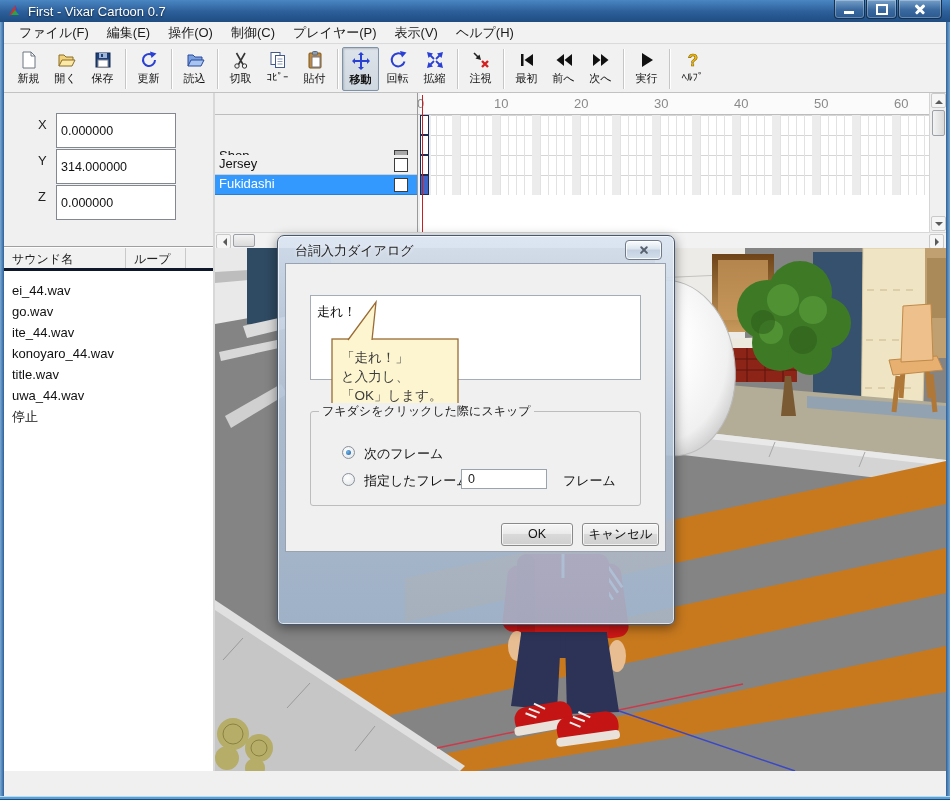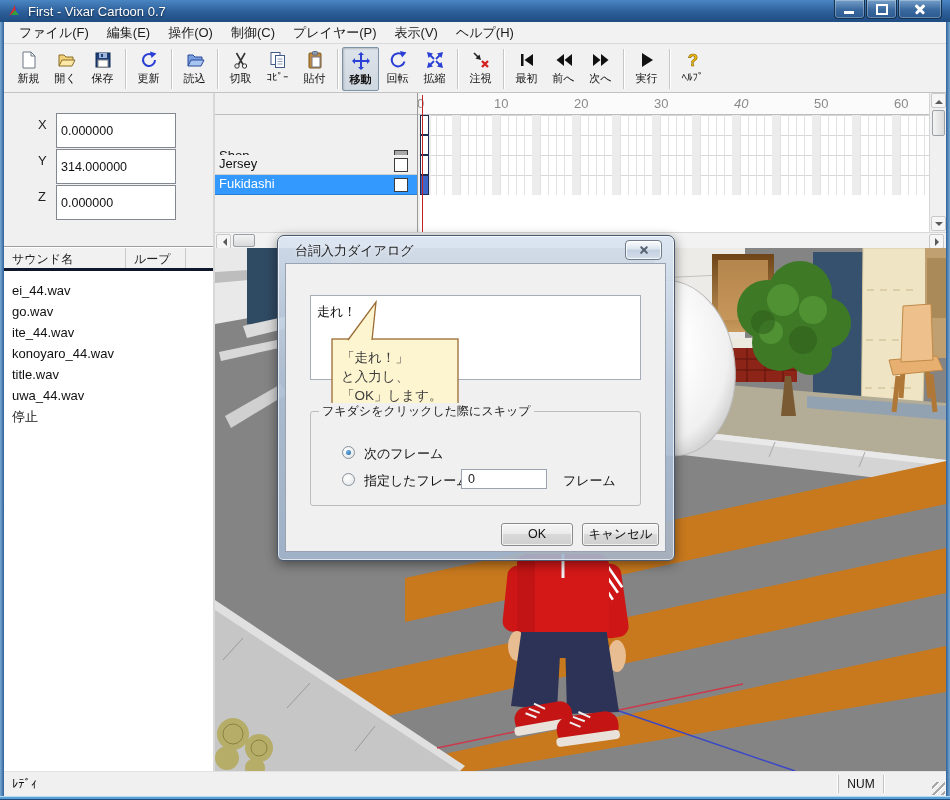--- a/index.html
+++ b/index.html
@@ -53,21 +53,21 @@
   .sound-header{height:20px;background:#f1f1f1;border-bottom:3px solid #0f172a;display:flex;font-size:12px;color:#222;}
   .sh-cell{padding:3px 0 0 8px;box-sizing:border-box;border-right:1px solid #c9c9c9;}
   .sh-0{width:122px;} .sh-1{width:60px;}
   .sound-list{padding-top:9px;}
   .sound-item{height:21px;line-height:21px;padding-left:8px;font-size:13px;color:#101010;}
 
   
   .timeline{position:absolute;left:215px;top:93px;width:731px;height:155px;background:#f0f0f0;}
   .ruler{position:absolute;left:205px;top:0;width:509px;height:21px;background:#fbfbfb;}
   .tick{position:absolute;top:3px;font-size:13px;color:#8a8a8a;}
-  .t0{left:-3px;} .t1{left:74px;} .t2{left:154px;} .t3{left:234px;} .t4{left:314px;font-style:italic;} .t5{left:394px;} .t6{left:474px;}
+  .t0{left:-3px;} .t1{left:74px;} .t2{left:154px;} .t3{left:234px;} .t4{left:314px;} .t5{left:394px;} .t6{left:474px;}
   .tl-headline{position:absolute;left:0;top:21px;width:714px;height:1px;background:#bdbdbd;}
   .track-row{position:absolute;left:0;width:202px;height:20px;background:#f0f0f0;border-bottom:1px solid #cfcfcf;
     font-size:13px;line-height:18px;padding-left:4px;box-sizing:border-box;color:#111;}
   .tr0{top:22px;} .tr1{top:42px;margin-top:12px;} .tr2{top:62px;} .tr3{top:82px;}
   .track-row.selected{background:#3399ff;color:#fff;border-bottom-color:#2a7fd4;}
   .track-check{position:absolute;right:9px;top:3px;width:12px;height:12px;background:#fff;border:1px solid #3c3c3c;}
   .track-check.filled{background:#a9a9a9;}
   .names-border{position:absolute;left:202px;top:0;width:1px;height:139px;background:#9a9a9a;}
   .grid{position:absolute;left:205px;top:22px;width:509px;height:80px;background-color:#fff;
     background-image:
@@ -99,21 +99,21 @@
 
   
   .statusbar{position:absolute;left:4px;bottom:4px;width:942px;height:25px;background:#f0f0f0;border-top:1px solid #e2e2e2;box-sizing:border-box;}
   .status-ready{position:absolute;left:8px;top:5px;font-size:12.5px;color:#111;}
   .status-cell{position:absolute;right:62px;top:3px;width:44px;height:18px;border-left:1px solid #c4c4c4;border-right:1px solid #c4c4c4;
     box-shadow:1px 0 0 #fff,-1px 0 0 #fff;text-align:center;font-size:12px;line-height:18px;color:#111;}
   .grip{position:absolute;right:1px;bottom:1px;width:13px;height:13px;
     background:repeating-linear-gradient(135deg,transparent 0 3px,#a8a8a8 3px 5px,#fff 5px 6px);}
 
   
-  .dialog{position:absolute;left:277px;top:235px;width:398px;height:326px;z-index:20;}
+  .dialog{position:absolute;left:277px;top:235px;width:398px;height:390px;z-index:20;}
   .dlg-frame{position:absolute;inset:0;border-radius:7px 7px 6px 6px;border:1px solid #49586c;
     background:linear-gradient(rgba(219,229,242,.93),rgba(176,193,214,.9) 45%,rgba(162,182,206,.9));
     box-shadow:0 3px 12px rgba(0,0,0,.45),inset 0 0 0 1px rgba(255,255,255,.65);}
   .dlg-title{position:absolute;left:18px;top:7px;font-size:13px;color:#1c1c1c;text-shadow:0 0 4px rgba(255,255,255,.9);white-space:nowrap;}
   .dlg-close{position:absolute;right:13px;top:5px;width:35px;height:18px;border:1px solid #707a88;border-radius:4px;
     background:linear-gradient(#fbfdfe,#dbe4ee 45%,#c3d0e0 50%,#d4dfeb);box-shadow:inset 0 0 0 1px rgba(255,255,255,.8);}
   .dlg-close .cx{position:absolute;left:50%;top:50%;width:1px;height:1px;}
   .dlg-close .cx::before,.dlg-close .cx::after{content:"";position:absolute;left:-5px;top:-1px;width:10px;height:2.2px;background:#57616e;border-radius:1px;}
   .dlg-close .cx::before{transform:rotate(45deg);} .dlg-close .cx::after{transform:rotate(-45deg);}
   .dlg-client{position:absolute;left:8px;top:28px;width:381px;height:289px;background:#f0f0f0;border:1px solid #98a2b0;box-sizing:border-box;}
@@ -524,25 +524,20 @@
         </g>
         <g transform="rotate(-8 372 482)">
           <rect x="342" y="466" width="62" height="28" rx="13" fill="#c41414"></rect>
           <rect x="340" y="486" width="64" height="9" rx="4" fill="#e8e2da"></rect>
           <path d="M356,472 l10,6 M360,467 l11,6 M366,463 l11,7" stroke="#f0f0f0" stroke-width="2" fill="none"></path>
         </g>
       </g>
     </svg>
   </div>
 
-  <div class="statusbar">
-    <span class="status-ready">ﾚﾃﾞｨ</span>
-    <span class="status-cell">NUM</span>
-    <span class="grip"></span>
-  </div>
 
   <div class="dialog">
     <div class="dlg-frame"></div>
     <span class="dlg-title">台詞入力ダイアログ</span>
     <div class="dlg-close">
         <span class="cx"></span>
       </div>
     <div class="dlg-client">
       <div class="dlg-text">走れ！</div>
 

